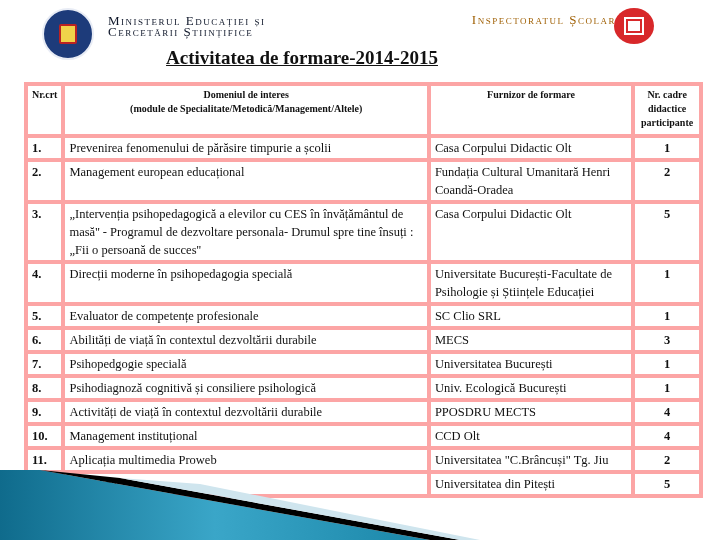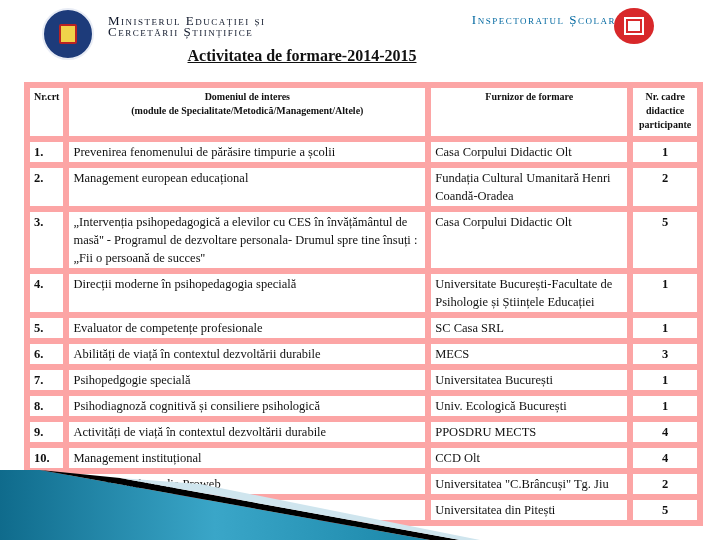--- a/index.html
+++ b/index.html
@@ -1,26 +1,26 @@
 <!DOCTYPE html>
 <html><head>
 <meta charset="utf-8">
 <style>
   html, body { margin:0; padding:0; }
   body { width:720px; height:540px; position:relative; overflow:hidden; background:#ffffff; font-family:"Liberation Serif", "DejaVu Serif", serif; color:#111; }
   .header { position:absolute; top:0; left:0; width:720px; height:50px; }
   .logo-left { position:absolute; left:42px; top:8px; width:52px; height:52px; border-radius:50%; background:#1d3b7a; border:2px solid #e8ecf5; box-sizing:border-box; display:flex; align-items:center; justify-content:center; }
   .logo-left .inner { width:18px; height:20px; background:#f0d24a; border:2px solid #b22; box-sizing:border-box; border-radius:2px; }
   .min-text { position:absolute; left:108px; top:15px; font-family:"Liberation Serif", serif; font-size:13px; line-height:11px; color:#0f172a; letter-spacing:1.5px; font-variant:small-caps; }
-  .isj-text { position:absolute; left:436px; top:14px; width:180px; font-size:13px; line-height:12px; color:#0369a1; letter-spacing:1.5px; font-variant:small-caps; text-align:right; }
+  .isj-text { position:absolute; left:436px; top:14px; width:180px; font-size:13px; line-height:12px; color:#a16207; letter-spacing:1.5px; font-variant:small-caps; text-align:right; }
   .logo-right { position:absolute; left:614px; top:8px; width:40px; height:36px; border-radius:50%; background:#d8282a; display:flex; align-items:center; justify-content:center; }
   .logo-right .inner { width:16px; height:14px; background:#fff; border:2px solid #d8282a; box-sizing:border-box; outline:2px solid #fff; }
-  .title { position:absolute; top:47px; left:0; width:604px; text-align:center; font-weight:bold; font-size:16px; text-decoration:underline; }
+  .title { position:absolute; top:47px; left:0; width:604px; text-align:center; font-weight:bold; font-size:19px; text-decoration:underline; }
   table.grid { position:absolute; left:24px; top:82px; width:679px; border-collapse:collapse; font-size:12.5px; }
-  table.grid td, table.grid th { border:6px solid #fca5a5; vertical-align:top; padding:1px 4px; line-height:18px; }
+  table.grid td, table.grid th { border:4px solid #fca5a5; vertical-align:top; padding:1px 4px; line-height:18px; }
   table.grid th { font-weight:bold; font-size:10px; line-height:14px; padding:2px 4px 4px; }
   th.c-nr { width:22px; text-align:left; }
   th.c-dom { width:364px; text-align:center; }
   th.c-fur { width:200px; text-align:center; }
   th.c-cnt { width:56px; text-align:center; }
   td.nr { font-weight:bold; }
   td.cnt { text-align:center; font-weight:bold; }
   .deco { position:absolute; left:0; top:470px; width:720px; height:70px; }
 </style>
 </head>
@@ -77,21 +77,21 @@
       </tr>
     <tr>
         <td class="nr">4.</td>
         <td>Direcții moderne în psihopedagogia  specială</td>
         <td>Universitate București-Facultate de Psihologie și Științele Educației</td>
         <td class="cnt">1</td>
       </tr>
     <tr>
         <td class="nr">5.</td>
         <td>Evaluator de competențe profesionale</td>
-        <td>SC Casa SRL</td>
+        <td>SC Clio SRL</td>
         <td class="cnt">1</td>
       </tr>
     <tr>
         <td class="nr">6.</td>
         <td>Abilități de viață în contextul dezvoltării durabile</td>
         <td>MECS</td>
         <td class="cnt">3</td>
       </tr>
     <tr>
         <td class="nr">7.</td>

